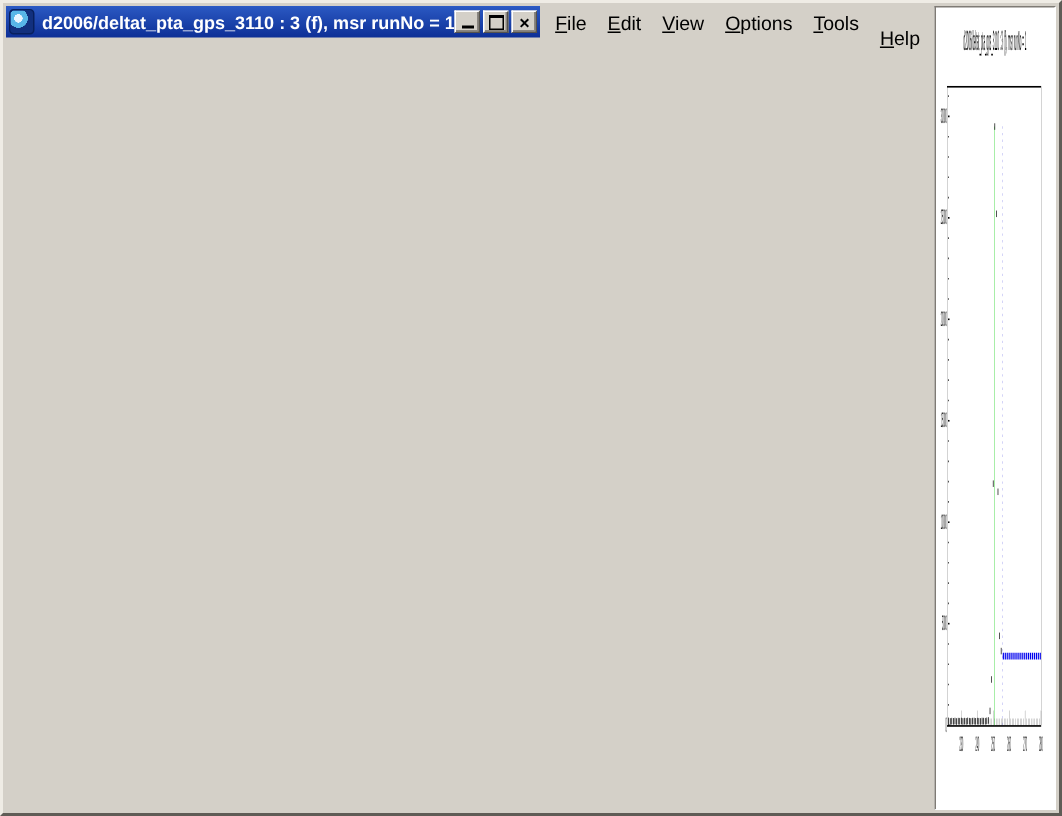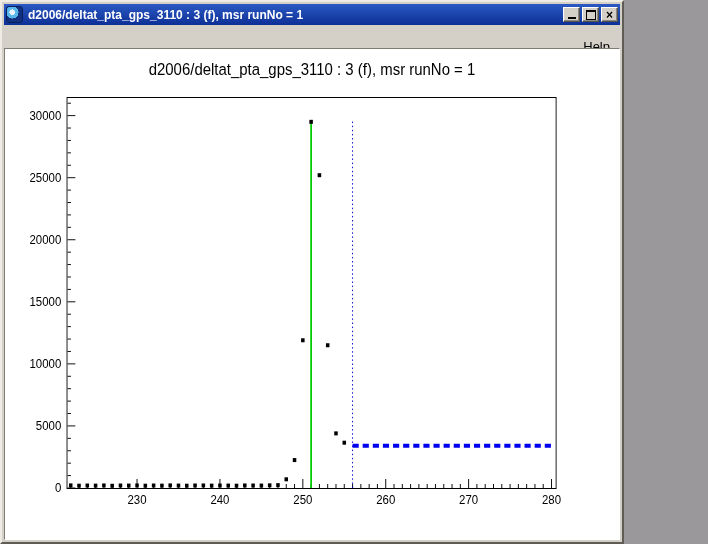--- a/index.html
+++ b/index.html
@@ -2,24 +2,24 @@
 <html><head>
 <meta charset="utf-8">
 <style>
   html,body{margin:0;padding:0;}
   body{
     width:708px;height:544px;overflow:hidden;
     font-family:"Liberation Sans",sans-serif;
     background:#9a989a;
   }
   .window{
-    box-sizing:border-box;width:624px;height:544px;
+    box-sizing:border-box;width:708px;height:544px;
     background:#d4d0c8;
     border:2px solid;border-color:#efece5 #5f5c56 #5f5c56 #efece5;
-    padding:2px;display:flex;flex-direction:column;
+    padding:2px;display:flex;flex-direction:row;
   }
   .titlebar{
     height:21px;flex:0 0 21px;
     background:linear-gradient(180deg,#2b59c3,#0d2f96);
     display:flex;align-items:center;padding:0 2px;color:#ffffff;
   }
   .win-icon{
     width:15px;height:15px;flex:0 0 15px;border-radius:3px;
     background:radial-gradient(circle at 35% 35%, #e8f4ff 0 20%, #58b6e8 21% 45%, #12307e 46% 100%);
     border:1px solid #08205e;
@@ -69,20 +69,27 @@
       <button class="win-btn">
           <span class="glyph-max"></span>
         </button>
       <button class="win-btn">
           <span class="glyph-close">×</span>
         </button>
     </div>
   </div>
 
   <div class="menubar">
+    <div class="menu-left" id="menu-left">
+        <span class="menu-item"><u>F</u>ile</span>
+        <span class="menu-item"><u>E</u>dit</span>
+        <span class="menu-item"><u>V</u>iew</span>
+        <span class="menu-item"><u>O</u>ptions</span>
+        <span class="menu-item"><u>T</u>ools</span>
+      </div>
     <div class="menu-right" id="menu-right">
         <span class="menu-item"><u>H</u>elp</span>
       </div>
   </div>
 
   <div class="canvas-area">
     <svg id="plot-svg" viewBox="0 0 698 490" preserveAspectRatio="none">
         <text x="349" y="26" text-anchor="middle" font-size="17" font-family="&quot;Liberation Sans&quot;,sans-serif" fill="#000">d2006/deltat_pta_gps_3110 : 3 (f), msr runNo = 1</text>
         <rect x="70.5" y="48.5" width="556" height="391" fill="none" stroke="#000" stroke-width="1"></rect>
         <line x1="74.71186440677965" y1="439" x2="74.71186440677965" y2="435" stroke="#000" stroke-width="1"></line>

